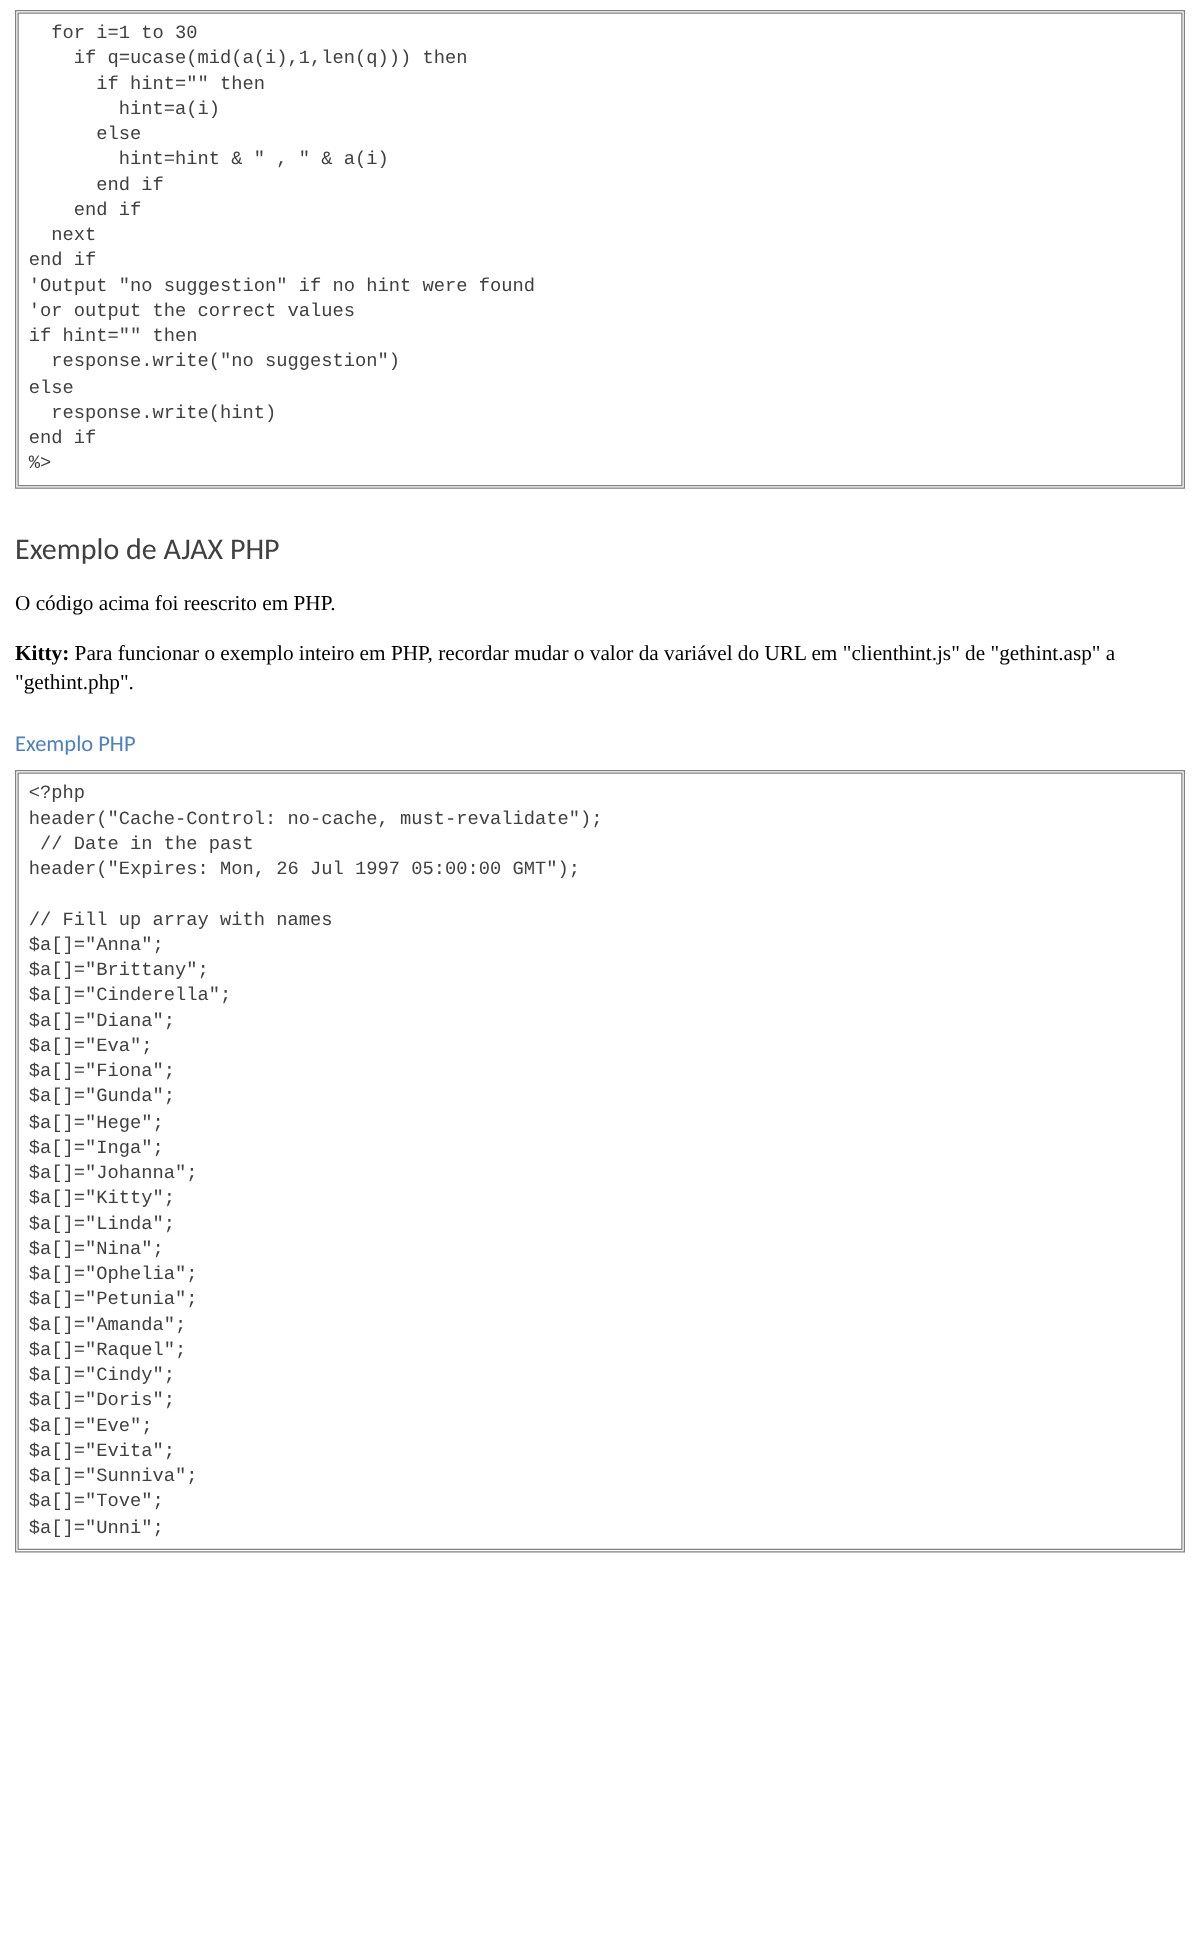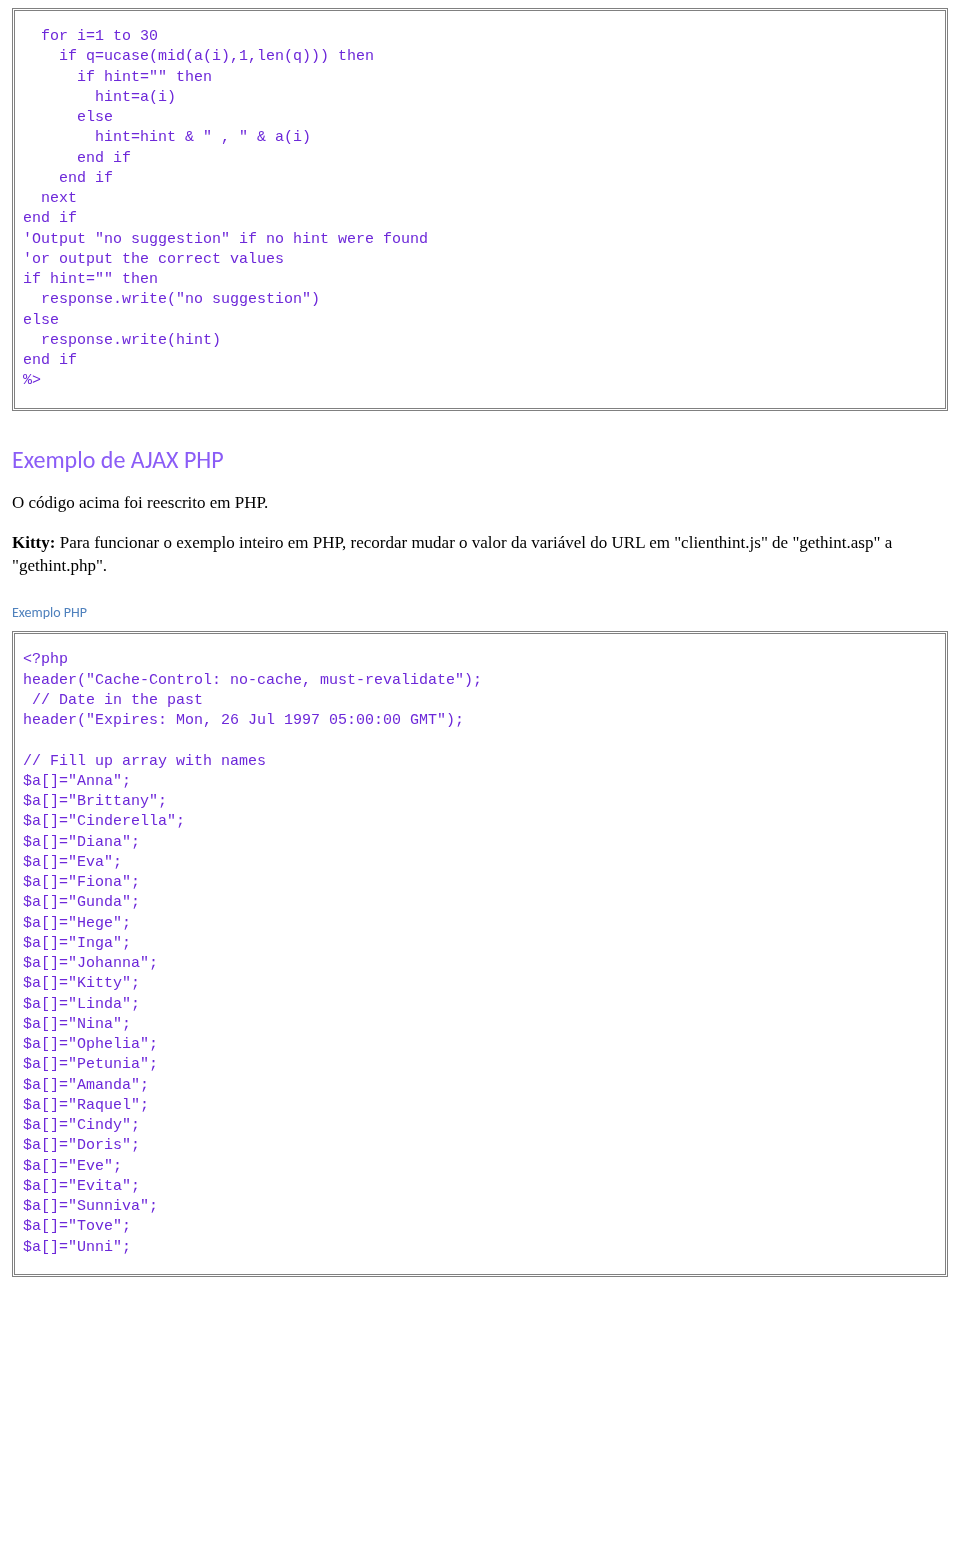--- a/index.html
+++ b/index.html
@@ -6,41 +6,41 @@
   body {
     margin: 0;
     background: #ffffff;
     font-family: "Times New Roman", Times, serif;
     font-size: 16px;
     color: #000000;
     padding: 8px 12px;
   }
   .codebox {
     border: 3px double #808080;
-    padding: 16px 8px;
+    padding: 6px 8px;
     margin: 0 0 28px 0;
     font-family: "Courier New", Courier, monospace;
     font-size: 15px;
     line-height: 1.35;
-    color: #6d28d9;
+    color: #404040;
     white-space: pre;
     overflow: hidden;
   }
   h2.section {
     font-family: "Calibri", "Segoe UI", Arial, sans-serif;
     font-weight: normal;
-    color: #8b5cf6;
+    color: #404040;
     font-size: 24px;
     margin: 34px 0 18px 0;
   }
   h3.subsection {
     font-family: "Calibri", "Segoe UI", Arial, sans-serif;
     font-weight: normal;
     color: #4f81bd;
-    font-size: 14px;
+    font-size: 18px;
     margin: 26px 0 10px 0;
   }
   p.body {
     font-family: "Times New Roman", Times, serif;
     font-size: 17px;
     margin: 14px 0 18px 0;
     line-height: 1.35;
   }
   .bold { font-weight: bold; }
 </style>

